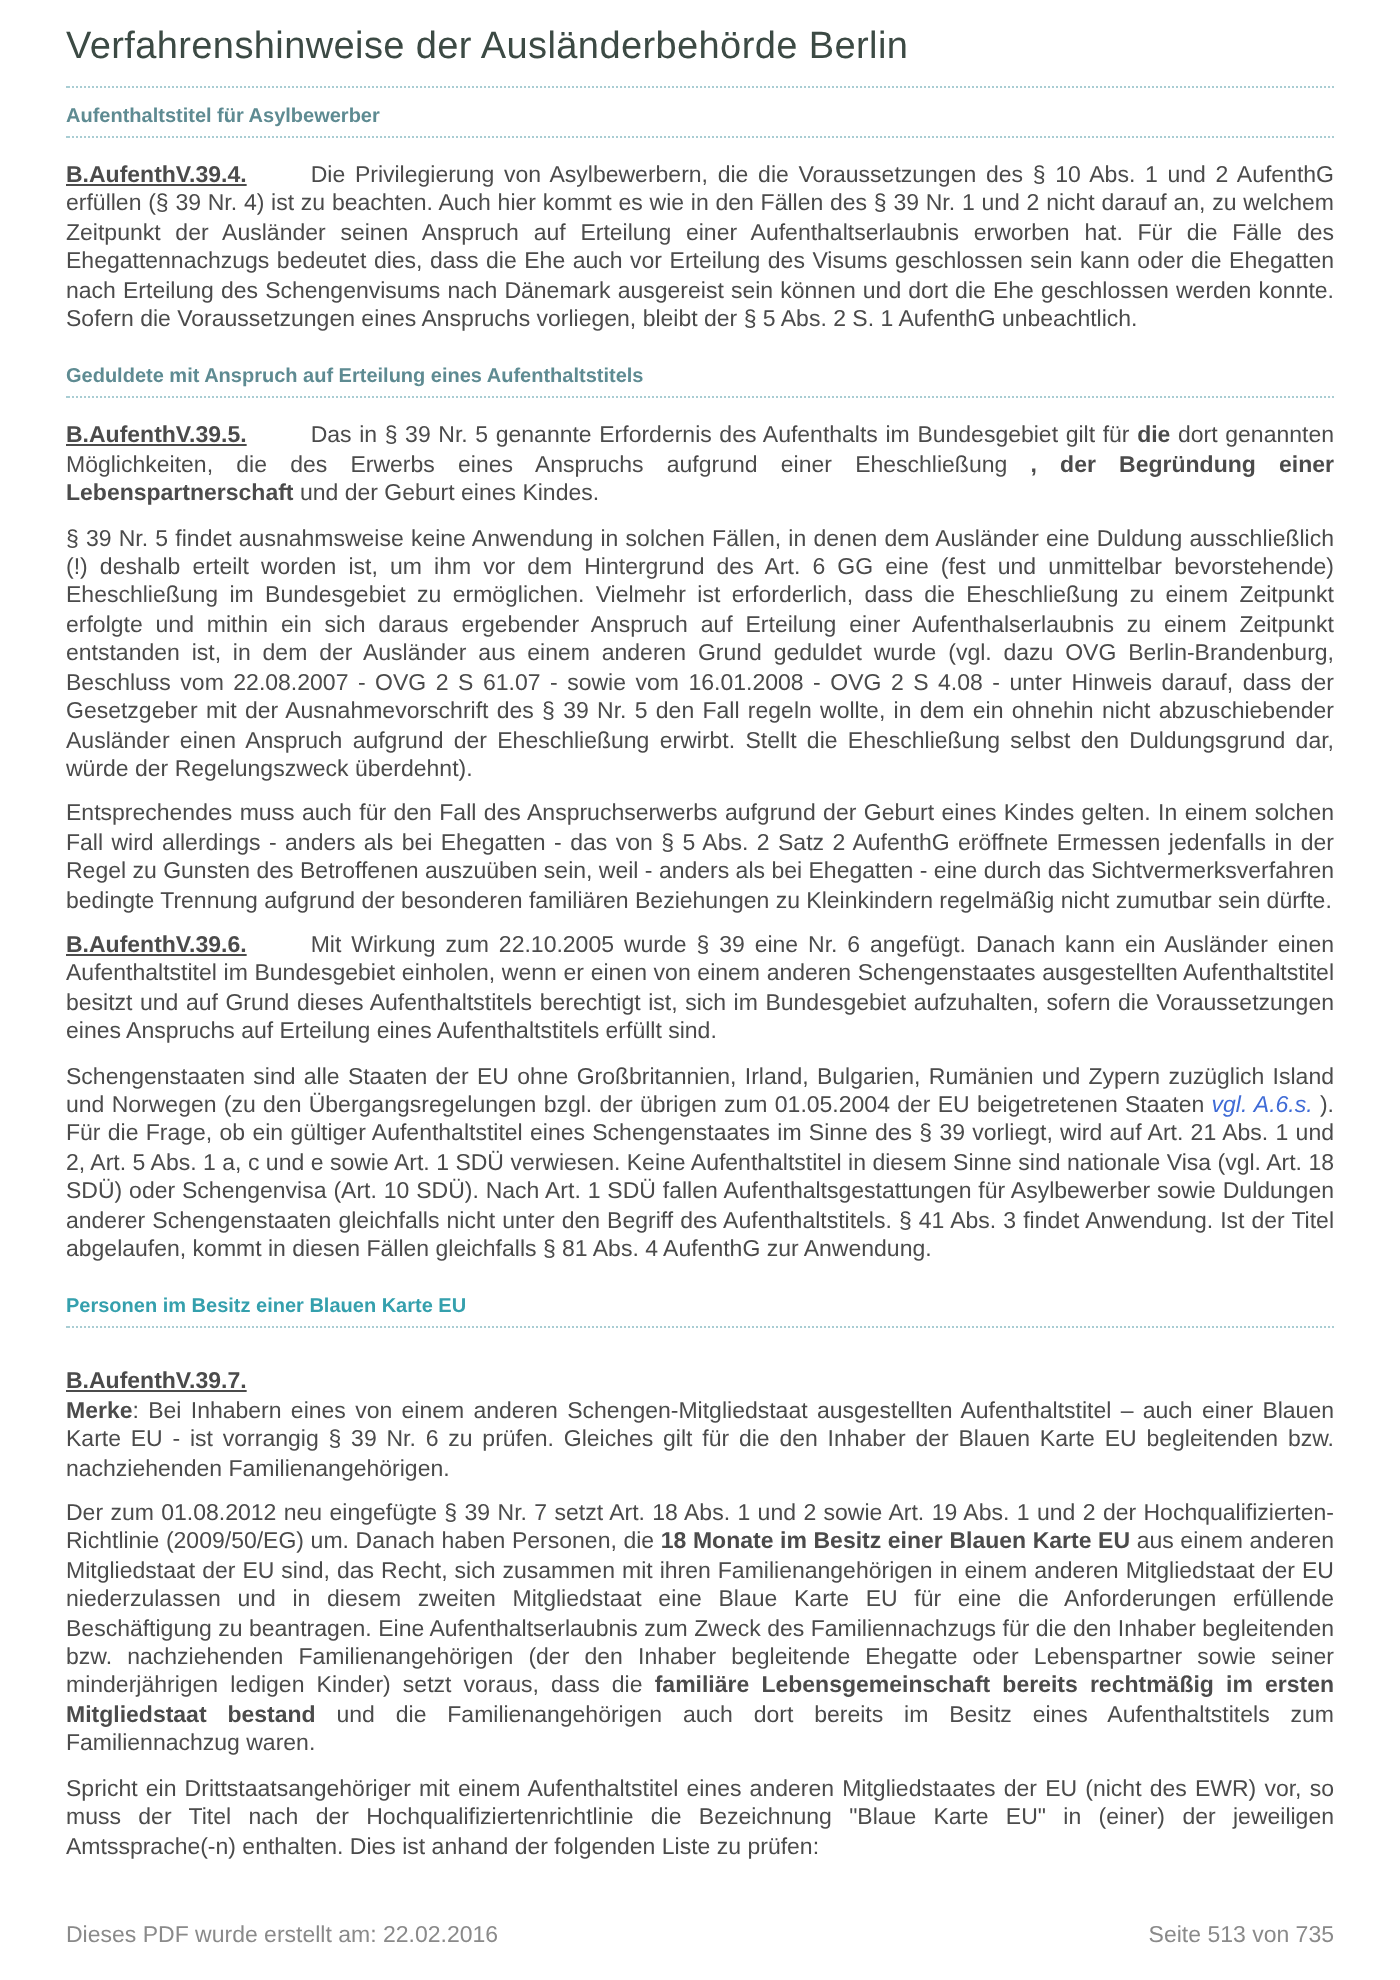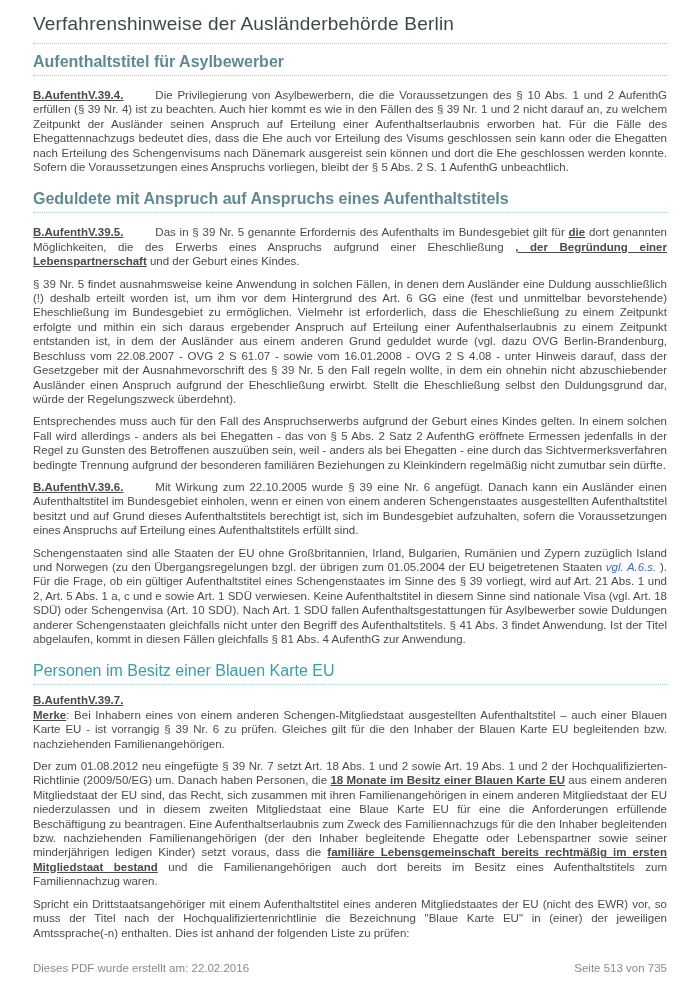--- a/index.html
+++ b/index.html
@@ -11,54 +11,54 @@
     color:var(--c-text, #4b4b4b);
     background:#ffffff;
   }
   .doc-title {
     font-size:19px; font-weight:400; letter-spacing:0.2px;
     color:var(--c-title, #3c4a44);
     margin:0; padding:3px 0 8px 0;
     border-bottom:1px dotted var(--c-divider, #a9cdd3);
   }
   .section-heading {
-    font-size:16px; font-weight:700;
+    font-size:10px; font-weight:700;
     color:var(--c-heading, #5e8b92);
     margin:16px 0 12px 0; padding-bottom:4px;
     border-bottom:1px dotted var(--c-divider, #a9cdd3);
   }
   .section:first-child .section-heading { margin-top:9px; }
   .section-heading.alt {
     color:var(--c-heading-alt, #35a0ad);
-    font-weight:400; margin-bottom:8px;
+    font-weight:700; margin-bottom:20px;
   }
   .para {
     font-size:11.5px; line-height:14.4px;
     text-align:justify; margin:0 0 8px 0;
   }
   .seg-ref { font-weight:700; text-decoration:underline; margin-right:32px; }
-  .seg-bold { font-weight:700;text-decoration:underline; }
+  .seg-bold { font-weight:700; }
   .seg-link { color:var(--c-link, #3f6bd6); text-decoration:none; cursor:pointer;font-style:italic; }
   .page-footer {
     margin-top:auto; display:flex; justify-content:space-between;
     font-size:11.5px; color:var(--c-footer, #8a8a8a); padding-top:10px;
   }
 </style>
 </head>
 <body>
 
 <div class="page">
   <h1 class="doc-title">Verfahrenshinweise der Ausländerbehörde Berlin</h1>
   <div>
       <section class="section">
         <h2 class="section-heading">Aufenthaltstitel für Asylbewerber</h2>
         <p class="para"><span class="seg-ref">B.AufenthV.39.4.</span><span class="seg-normal">Die Privilegierung von Asylbewerbern, die die Voraussetzungen des § 10 Abs. 1 und 2 AufenthG erfüllen (§ 39 Nr. 4) ist zu beachten. Auch hier kommt es wie in den Fällen des § 39 Nr. 1 und 2 nicht darauf an, zu welchem Zeitpunkt der Ausländer seinen Anspruch auf Erteilung einer Aufenthaltserlaubnis erworben hat. Für die Fälle des Ehegattennachzugs bedeutet dies, dass die Ehe auch vor Erteilung des Visums geschlossen sein kann oder die Ehegatten nach Erteilung des Schengenvisums nach Dänemark ausgereist sein können und dort die Ehe geschlossen werden konnte. Sofern die Voraussetzungen eines Anspruchs vorliegen, bleibt der § 5 Abs. 2 S. 1 AufenthG unbeachtlich.</span></p>
       </section>
       <section class="section">
-        <h2 class="section-heading">Geduldete mit Anspruch auf Anspruchs eines Aufenthaltstitels</h2>
+        <h2 class="section-heading">Geduldete mit Anspruch auf Erteilung eines Aufenthaltstitels</h2>
         <p class="para"><span class="seg-ref">B.AufenthV.39.5.</span><span class="seg-normal">Das in § 39 Nr. 5 genannte Erfordernis des Aufenthalts im Bundesgebiet gilt für </span><span class="seg-bold">die</span><span class="seg-normal"> dort genannten Möglichkeiten, die des Erwerbs eines Anspruchs aufgrund einer Eheschließung </span><span class="seg-bold">, der Begründung einer Lebenspartnerschaft</span><span class="seg-normal"> und der Geburt eines Kindes.</span></p>
         <p class="para"><span class="seg-normal">§ 39 Nr. 5 findet ausnahmsweise keine Anwendung in solchen Fällen, in denen dem Ausländer eine Duldung ausschließlich (!) deshalb erteilt worden ist, um ihm vor dem Hintergrund des Art. 6 GG eine (fest und unmittelbar bevorstehende) Eheschließung im Bundesgebiet zu ermöglichen. Vielmehr ist erforderlich, dass die Eheschließung zu einem Zeitpunkt erfolgte und mithin ein sich daraus ergebender Anspruch auf Erteilung einer Aufenthalserlaubnis zu einem Zeitpunkt entstanden ist, in dem der Ausländer aus einem anderen Grund geduldet wurde (vgl. dazu OVG Berlin-Brandenburg, Beschluss vom 22.08.2007 - OVG 2 S 61.07 - sowie vom 16.01.2008 - OVG 2 S 4.08 - unter Hinweis darauf, dass der Gesetzgeber mit der Ausnahmevorschrift des § 39 Nr. 5 den Fall regeln wollte, in dem ein ohnehin nicht abzuschiebender Ausländer einen Anspruch aufgrund der Eheschließung erwirbt. Stellt die Eheschließung selbst den Duldungsgrund dar, würde der Regelungszweck überdehnt).</span></p>
         <p class="para"><span class="seg-normal">Entsprechendes muss auch für den Fall des Anspruchserwerbs aufgrund der Geburt eines Kindes gelten. In einem solchen Fall wird allerdings - anders als bei Ehegatten - das von § 5 Abs. 2 Satz 2 AufenthG eröffnete Ermessen jedenfalls in der Regel zu Gunsten des Betroffenen auszuüben sein, weil - anders als bei Ehegatten - eine durch das Sichtvermerksverfahren bedingte Trennung aufgrund der besonderen familiären Beziehungen zu Kleinkindern regelmäßig nicht zumutbar sein dürfte.</span></p>
       </section>
       <section class="section">
         <p class="para"><span class="seg-ref">B.AufenthV.39.6.</span><span class="seg-normal">Mit Wirkung zum 22.10.2005 wurde § 39 eine Nr. 6 angefügt. Danach kann ein Ausländer einen Aufenthaltstitel im Bundesgebiet einholen, wenn er einen von einem anderen Schengenstaates ausgestellten Aufenthaltstitel besitzt und auf Grund dieses Aufenthaltstitels berechtigt ist, sich im Bundesgebiet aufzuhalten, sofern die Voraussetzungen eines Anspruchs auf Erteilung eines Aufenthaltstitels erfüllt sind.</span></p>
         <p class="para"><span class="seg-normal">Schengenstaaten sind alle Staaten der EU ohne Großbritannien, Irland, Bulgarien, Rumänien und Zypern zuzüglich Island und Norwegen (zu den Übergangsregelungen bzgl. der übrigen zum 01.05.2004 der EU beigetretenen Staaten </span><a href="#" class="seg-link">vgl. A.6.s.</a><span class="seg-normal"> ). Für die Frage, ob ein gültiger Aufenthaltstitel eines Schengenstaates im Sinne des § 39 vorliegt, wird auf Art. 21 Abs. 1 und 2, Art. 5 Abs. 1 a, c und e sowie Art. 1 SDÜ verwiesen. Keine Aufenthaltstitel in diesem Sinne sind nationale Visa (vgl. Art. 18 SDÜ) oder Schengenvisa (Art. 10 SDÜ). Nach Art. 1 SDÜ fallen Aufenthaltsgestattungen für Asylbewerber sowie Duldungen anderer Schengenstaaten gleichfalls nicht unter den Begriff des Aufenthaltstitels. § 41 Abs. 3 findet Anwendung. Ist der Titel abgelaufen, kommt in diesen Fällen gleichfalls § 81 Abs. 4 AufenthG zur Anwendung.</span></p>
       </section>
       <section class="section">
         <h2 class="section-heading alt">Personen im Besitz einer Blauen Karte EU</h2>

